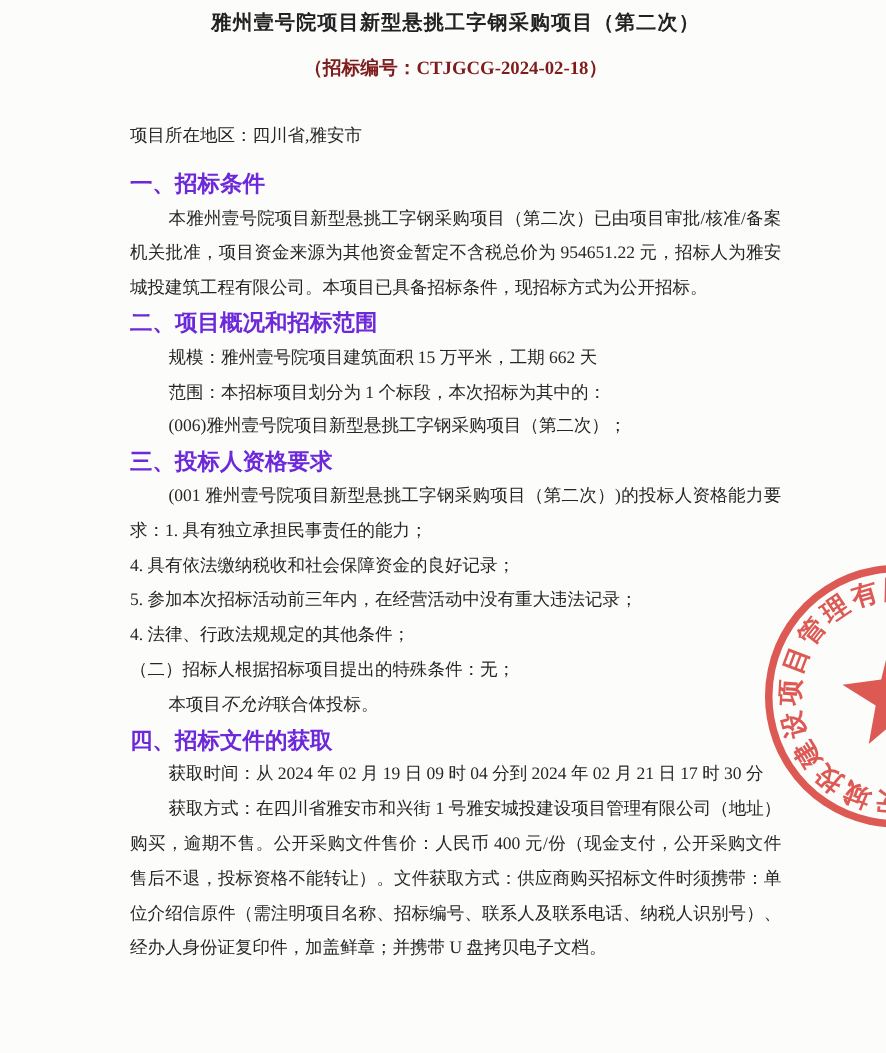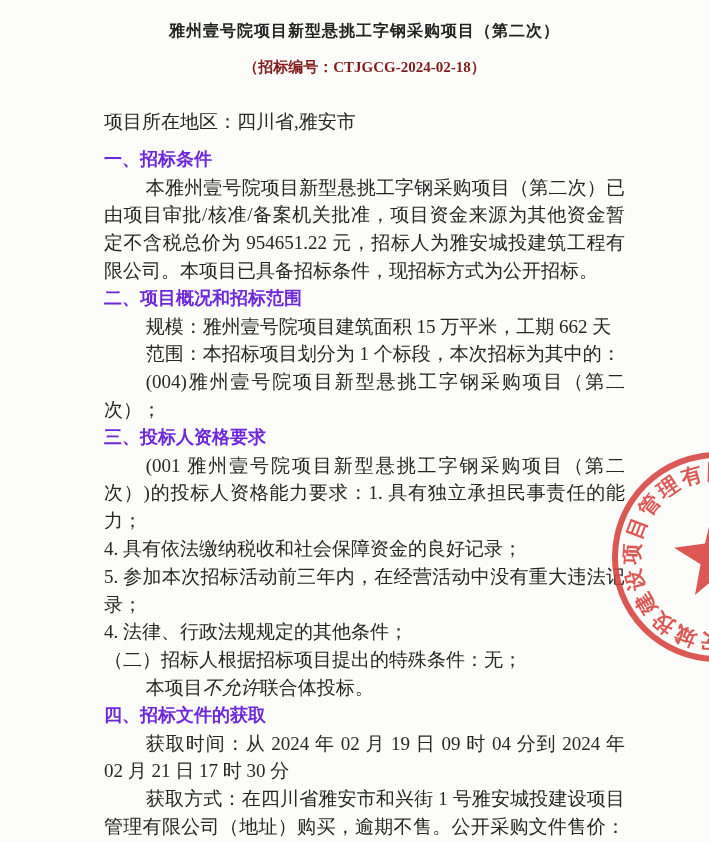--- a/index.html
+++ b/index.html
@@ -13,39 +13,39 @@
     font-family: "Liberation Serif", "DejaVu Serif", serif;
     color: #262626;
   }
   .content {
     position: absolute;
     left: 104px;
     top: 0;
     width: 521px;
   }
   .doc-title {
-    padding-top: 21px;
+    padding-top: 9px;
     text-align: center;
     font-size: 16px;
     line-height: 20px;
     font-weight: bold;
     letter-spacing: 1px;
     color: #222;
   }
   .doc-subtitle {
     margin-top: 16px;
     text-align: center;
     font-size: 15px;
     line-height: 20px;
     font-weight: bold;
     color: #7f1d1d;
   }
   .content p, .content h2 {
     margin: 0;
-    font-size: 19px;
+    font-size: 14px;
     line-height: 27.8px;
     text-align: justify;
   }
   .content h2 {
     font-size: 18px;
     font-weight: bold;
     font-family: "Liberation Sans", "DejaVu Sans", sans-serif;
     color: #6d28d9;
     text-align: left;
   }
@@ -73,21 +73,21 @@
     <div class="doc-subtitle">（招标编号：CTJGCG-2024-02-18）</div>
 
     <p class="location">项目所在地区：四川省,雅安市</p>
 
     <h2 class="h-first">一、招标条件</h2>
     <p class="indent">本雅州壹号院项目新型悬挑工字钢采购项目（第二次）已由项目审批/核准/备案机关批准，项目资金来源为其他资金暂定不含税总价为 954651.22 元，招标人为雅安城投建筑工程有限公司。本项目已具备招标条件，现招标方式为公开招标。</p>
 
     <h2>二、项目概况和招标范围</h2>
     <p class="indent">规模：雅州壹号院项目建筑面积 15 万平米，工期 662 天</p>
     <p class="indent">范围：本招标项目划分为 1 个标段，本次招标为其中的：</p>
-    <p class="indent">(004)雅州壹号院项目新型悬挑工字钢采购项目（第二次）；</p>
+    <p class="indent">(006)雅州壹号院项目新型悬挑工字钢采购项目（第二次）；</p>
 
     <h2>三、投标人资格要求</h2>
     <p class="indent">(001 雅州壹号院项目新型悬挑工字钢采购项目（第二次）)的投标人资格能力要求：1. 具有独立承担民事责任的能力；</p>
     <p>4. 具有依法缴纳税收和社会保障资金的良好记录；</p>
     <p>5. 参加本次招标活动前三年内，在经营活动中没有重大违法记录；</p>
     <p>4. 法律、行政法规规定的其他条件；</p>
     <p>（二）招标人根据招标项目提出的特殊条件：无；</p>
     <p class="indent"><span>本项目</span><span class="emph">不允许</span><span>联合体投标。</span></p>
 
     <h2>四、招标文件的获取</h2>

